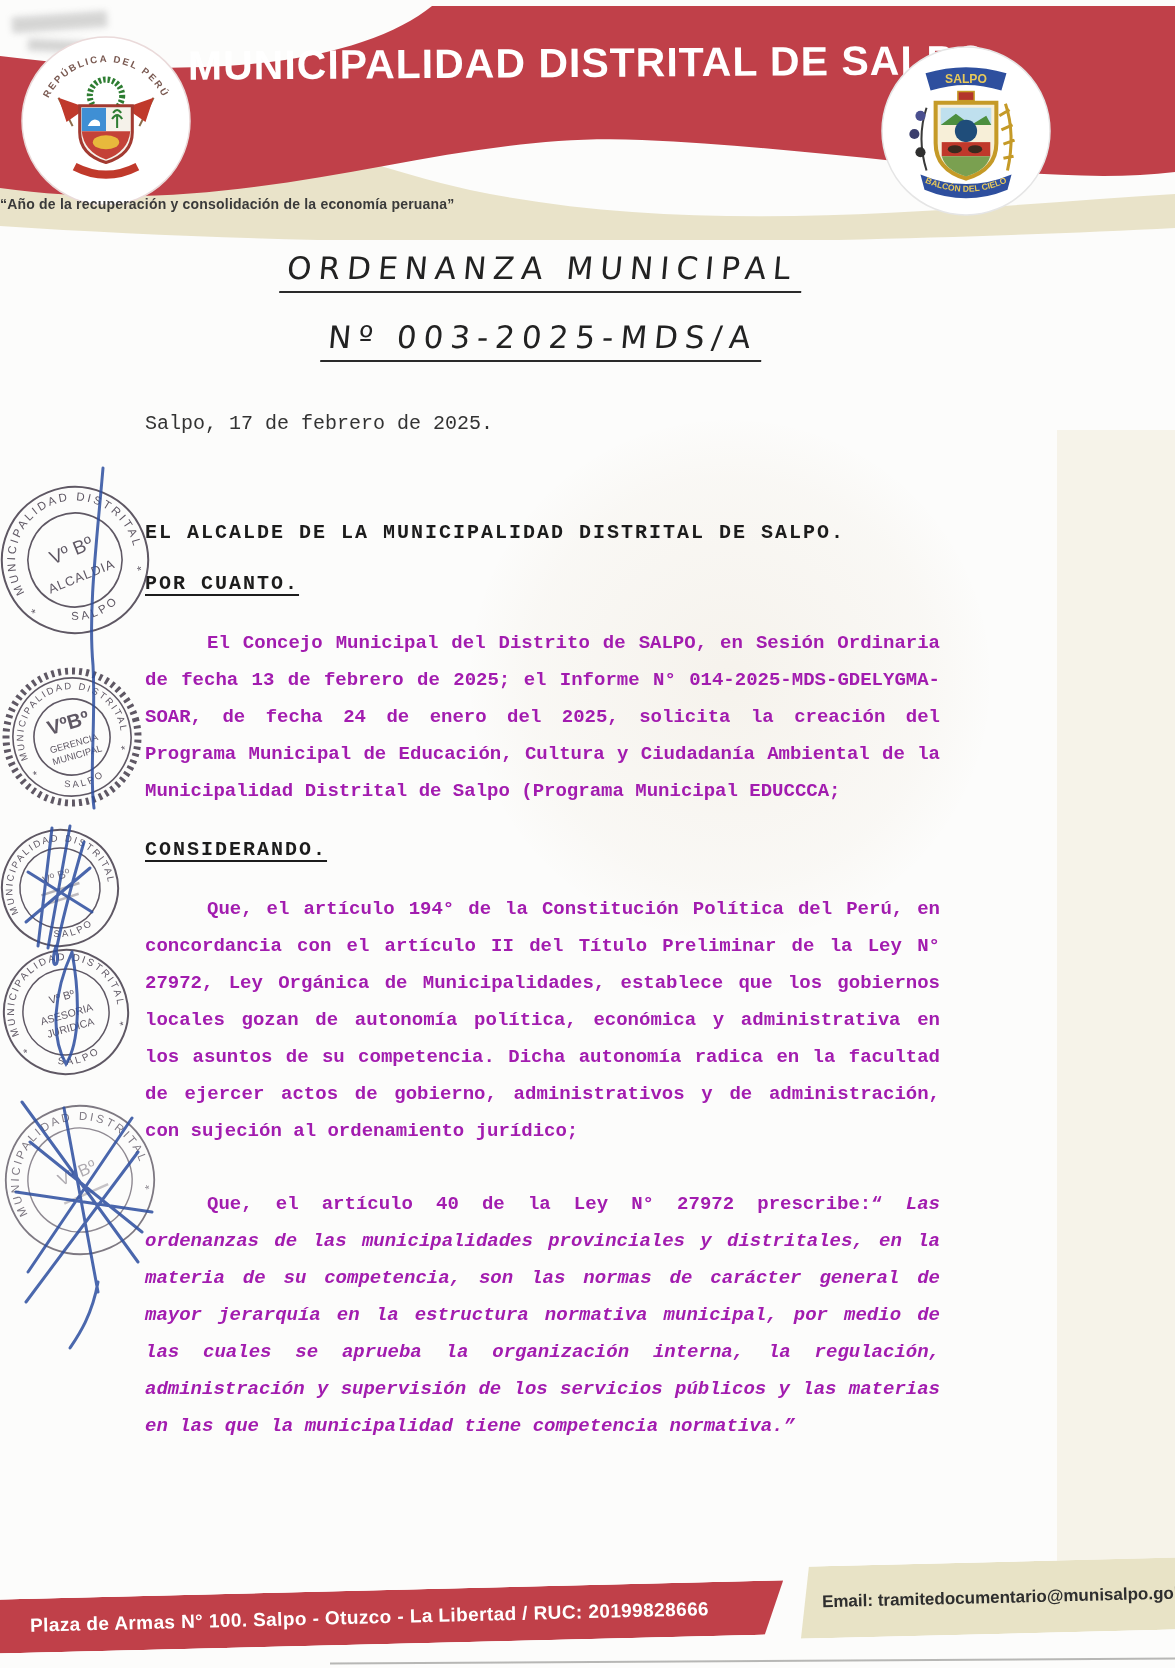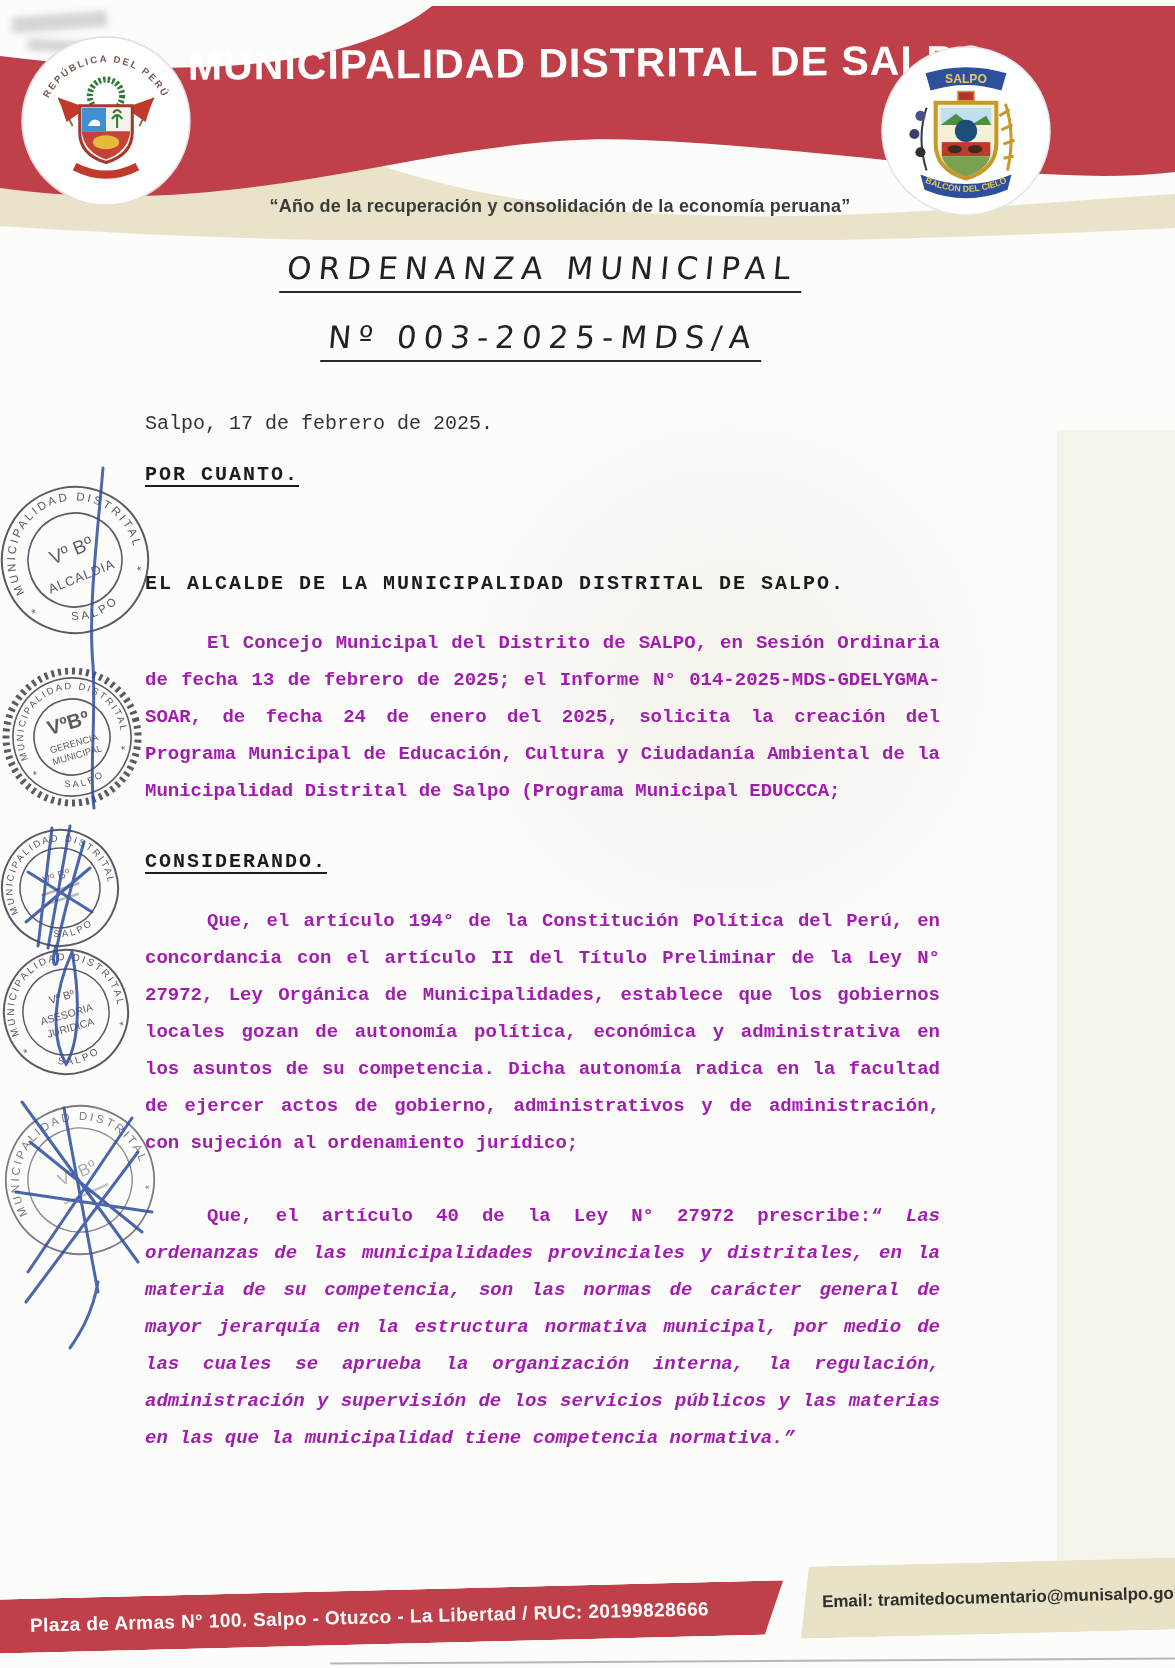--- a/index.html
+++ b/index.html
@@ -4,40 +4,40 @@
 <style>
   html,body{margin:0;padding:0;background:#9a9a9a;}
   #page{position:relative;width:1175px;height:1668px;background:#fcfcfb;overflow:hidden;
         font-family:"Liberation Sans",sans-serif;}
   
   #header-band{position:absolute;left:0;top:0;width:1175px;height:240px;}
   #header-title{position:absolute;left:188px;top:40px;width:760px;color:#ffffff;
         font-family:"Liberation Sans",sans-serif;font-weight:bold;font-size:41px;
         letter-spacing:1px;white-space:nowrap;transform:rotate(-.4deg);}
   .emblem{position:absolute;}
-  #year-quote{position:absolute;left:0;top:196px;width:1120px;text-align:center;
-        font-size:18px;font-weight:600;color:#3a3a3a;letter-spacing:.2px;}
+  #year-quote{position:absolute;left:0;top:196px;width:1120px;text-align:left;
+        font-size:14px;font-weight:600;color:#3a3a3a;letter-spacing:.2px;}
   
   .smudge{position:absolute;background:rgba(110,110,110,.28);filter:blur(3px);}
   #ghost-seal{position:absolute;left:470px;top:420px;width:520px;height:520px;border-radius:50%;
         background:radial-gradient(circle,rgba(213,193,160,.16) 0%,rgba(213,193,160,.07) 55%,transparent 72%);}
   #right-tint{position:absolute;right:0;top:430px;width:118px;height:1140px;
         background:rgba(236,229,205,.38);}
   
   #doc{position:absolute;left:145px;top:250px;width:795px;color:#3d3d3d;
         font-family:"Liberation Mono","DejaVu Sans Mono",monospace;}
   .hand{font-family:"DejaVu Sans",sans-serif;color:#222;letter-spacing:7px;
         transform:skewX(-5deg);font-size:31px;width:max-content;margin:0 auto;
         border-bottom:2.5px solid #2a2a2a;padding:0 6px 5px 6px;}
   #doc-title-2{margin-top:26px;}
   #dateline{margin-top:50px;font-size:20px;color:#333;}
   .head-bold{font-weight:bold;color:#1c1c1c;font-size:20px;letter-spacing:2px;white-space:nowrap;}
   #addressee{margin-top:86px;}
   #por-cuanto{margin-top:28px;text-decoration:underline;text-underline-offset:5px;}
-  #considerando{margin-top:40px;text-decoration:underline;text-underline-offset:5px;}
+  #considerando{margin-top:28px;text-decoration:underline;text-underline-offset:5px;}
   .para{margin-top:30px;font-size:19px;line-height:37px;text-align:justify;
         text-indent:62px;color:#a21caf;font-weight:bold;}
   #para-3{margin-top:36px;}
   .q-italic{font-style:italic;}
   
   .stamp{position:absolute;opacity:.88;}
   .stamp text{fill:#4a4250;font-family:"Liberation Sans",sans-serif;}
   
   #ink{position:absolute;left:0;top:0;width:1175px;height:1668px;pointer-events:none;}
   
@@ -117,22 +117,22 @@
       <textPath href="#salpo-bot" startOffset="50%" text-anchor="middle">BALCÓN DEL CIELO</textPath>
     </text>
   </svg>
 
   <div id="year-quote">“Año de la recuperación y consolidación de la economía peruana”</div>
 
   <div id="doc">
     <div class="hand" id="doc-title-1">ORDENANZA MUNICIPAL</div>
     <div class="hand" id="doc-title-2">Nº 003-2025-MDS/A</div>
     <div id="dateline">Salpo, 17 de febrero de 2025.</div>
+    <div class="head-bold" id="addressee">EL ALCALDE DE LA MUNICIPALIDAD DISTRITAL DE SALPO.</div>
     <div class="head-bold" id="por-cuanto">POR CUANTO.</div>
-    <div class="head-bold" id="addressee">EL ALCALDE DE LA MUNICIPALIDAD DISTRITAL DE SALPO.</div>
     <p class="para" id="para-1">El Concejo Municipal del Distrito de SALPO, en Sesión Ordinaria de fecha 13 de febrero de 2025; el Informe N° 014-2025-MDS-GDELYGMA-SOAR, de fecha 24 de enero del 2025, solicita la creación del Programa Municipal de Educación, Cultura y Ciudadanía Ambiental de la Municipalidad Distrital de Salpo (Programa Municipal EDUCCCA;</p>
     <div class="head-bold" id="considerando">CONSIDERANDO.</div>
     <p class="para" id="para-2">Que, el artículo 194° de la Constitución Política del Perú, en concordancia con el artículo II del Título Preliminar de la Ley N° 27972, Ley Orgánica de Municipalidades, establece que los gobiernos locales gozan de autonomía política, económica y administrativa en los asuntos de su competencia. Dicha autonomía radica en la facultad de ejercer actos de gobierno, administrativos y de administración, con sujeción al ordenamiento jurídico;</p>
     <p class="para" id="para-3"><span>Que, el artículo 40 de la Ley N° 27972 prescribe:“</span><span class="q-italic"> Las ordenanzas de las municipalidades provinciales y distritales, en la materia de su competencia, son las normas de carácter general de mayor jerarquía en la estructura normativa municipal, por medio de las cuales se aprueba la organización interna, la regulación, administración y supervisión de los servicios públicos y las materias en las que la municipalidad tiene competencia normativa.”</span></p>
   </div>
 
   <svg class="stamp" style="left:-35px;top:435px;transform:rotate(-22deg);" width="220" height="250" viewBox="-110 -125 220 250">
     <circle r="73" fill="none" stroke="#4a4250" stroke-width="2"></circle>
     <circle r="47" fill="none" stroke="#4a4250" stroke-width="1.6"></circle>
     <defs>

